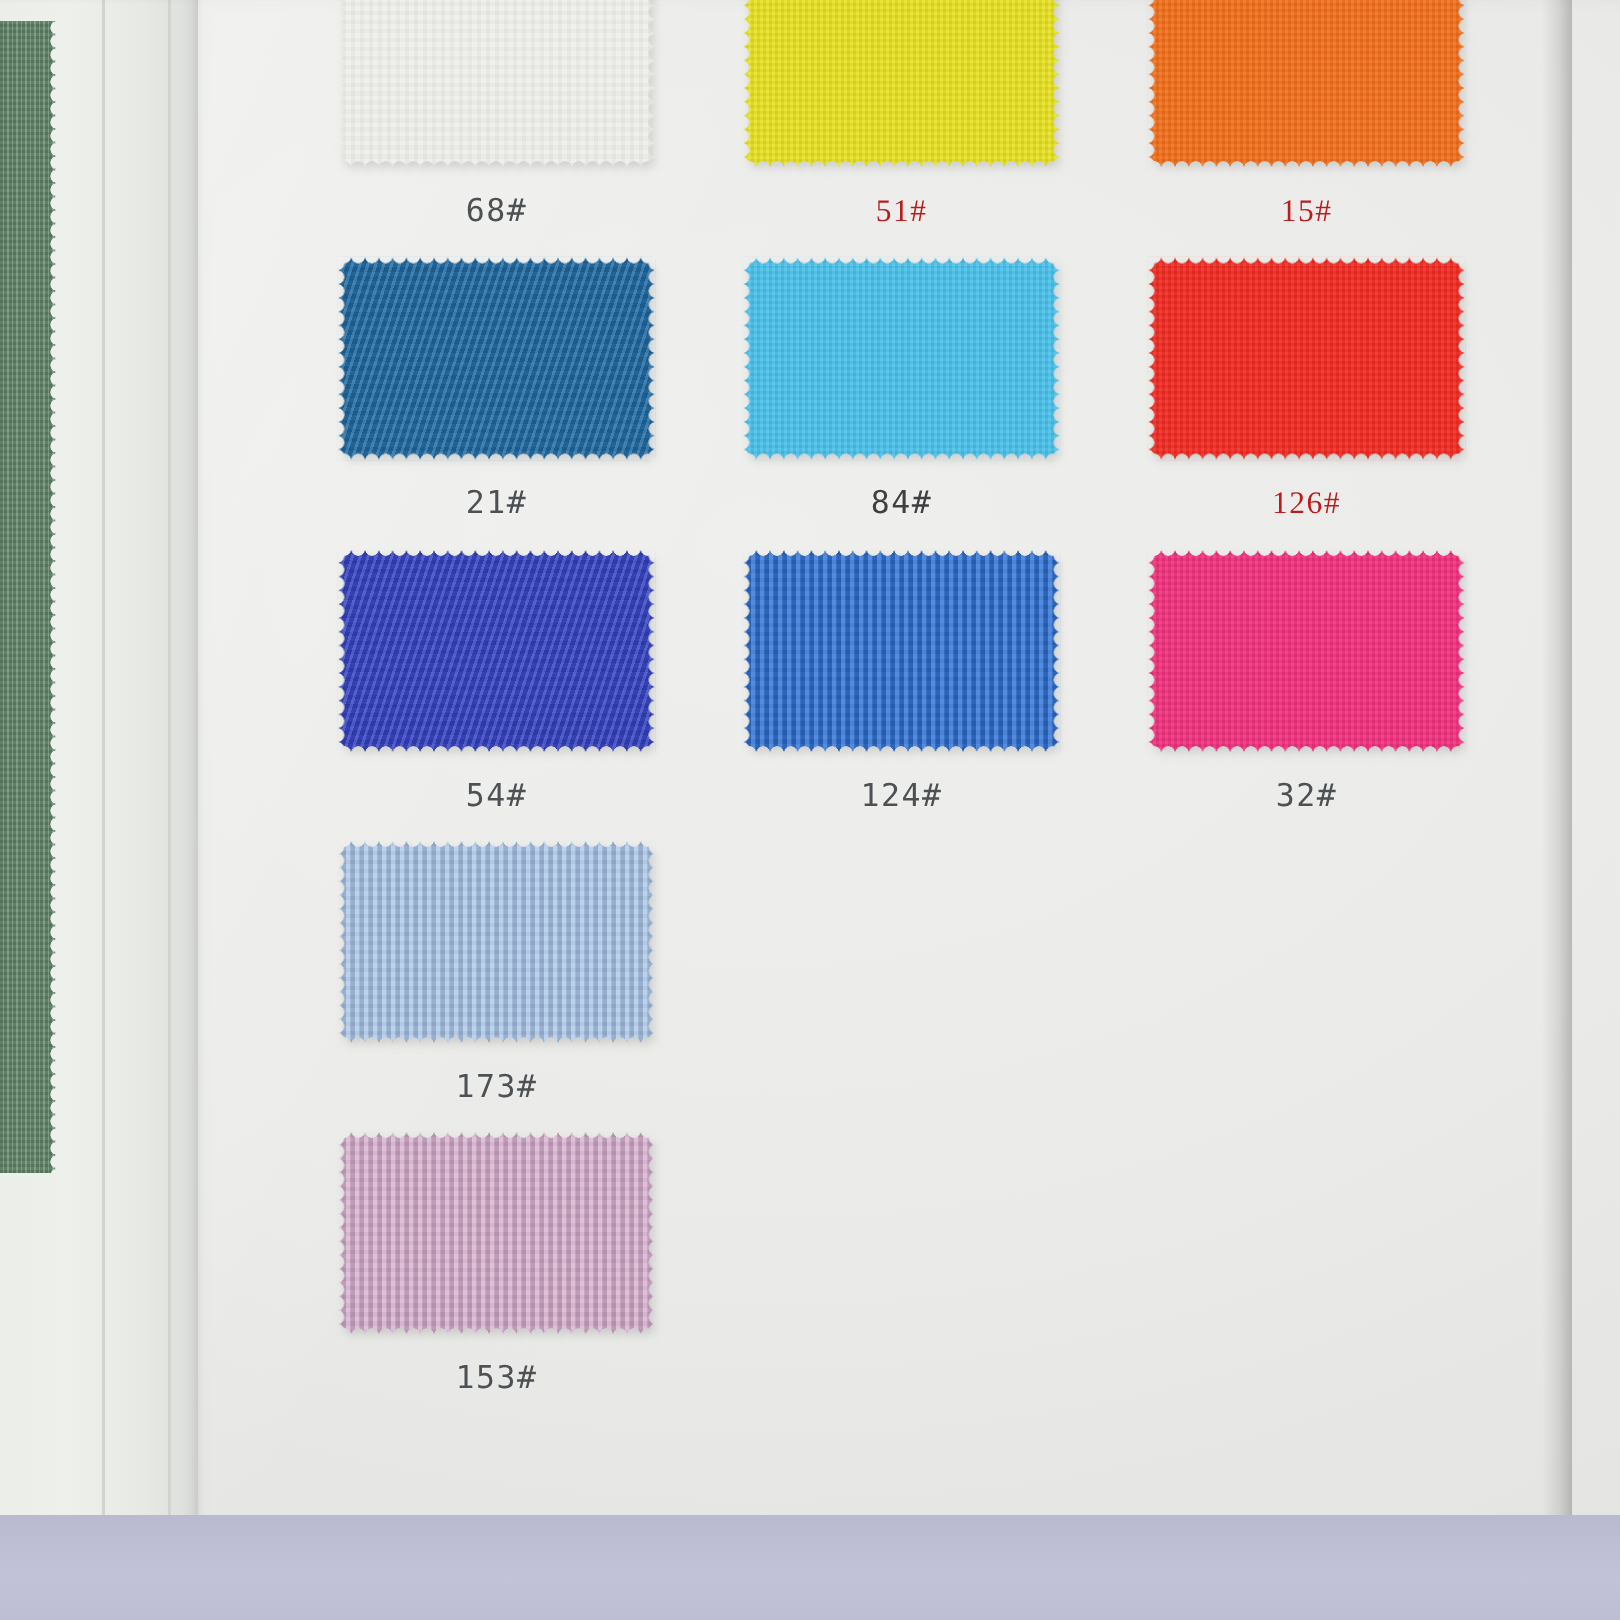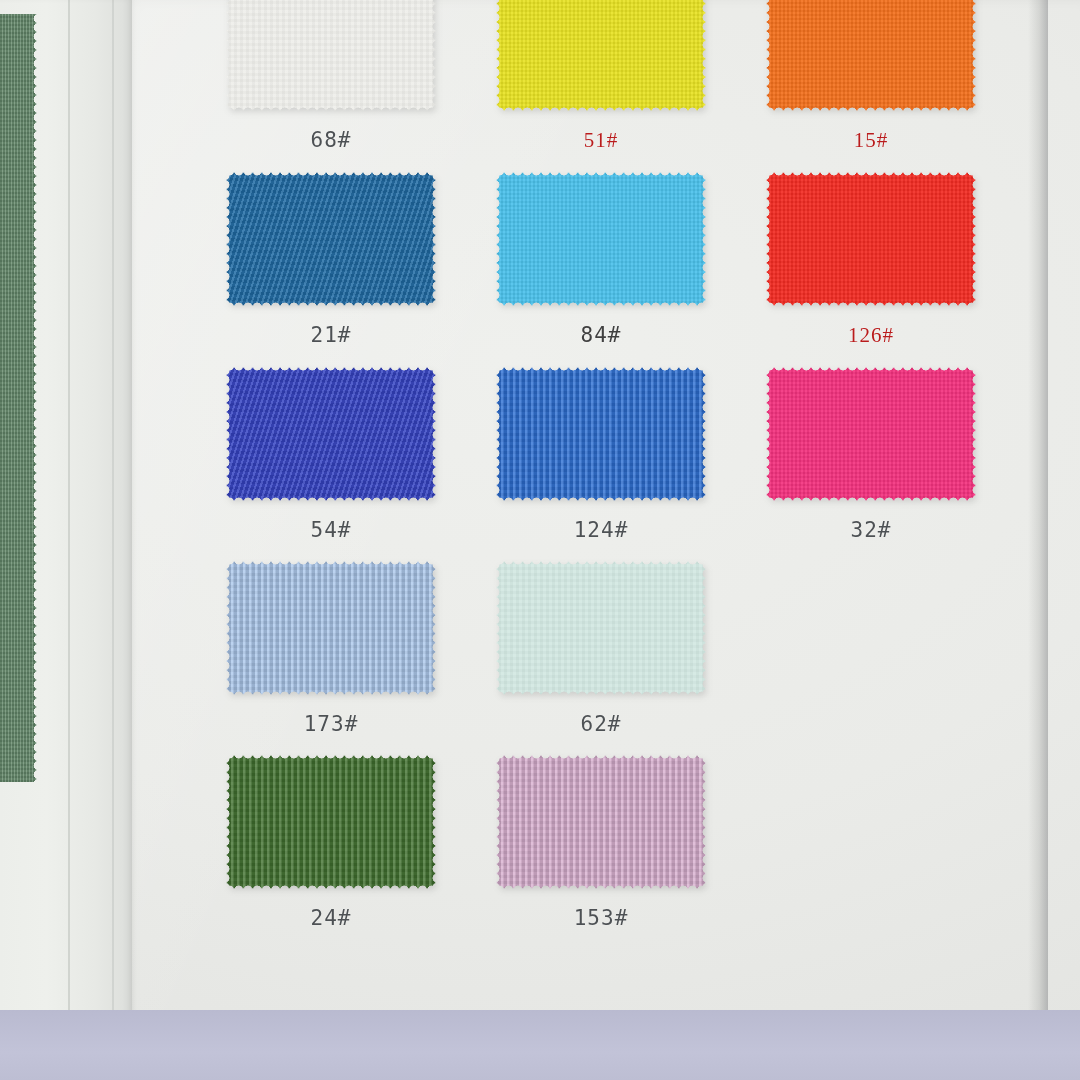--- a/index.html
+++ b/index.html
@@ -268,34 +268,22 @@
           <div class="label">32#</div>
         </div>
       </div>
       <div class="row">
         <div class="cell">
           <div class="swatch-wrap">
             <div class="swatch tex-rib" style="background-color: rgb(172, 200, 236);"></div>
           </div>
           <div class="label">173#</div>
         </div>
-        <div class="cell">
-          <div class="swatch-wrap">
-            <div class="swatch tex-soft" style="background-color: rgb(211, 232, 226);"></div>
-          </div>
-          <div class="label">62#</div>
-        </div>
-      </div>
-      <div class="row">
-        <div class="cell">
-          <div class="swatch-wrap">
-            <div class="swatch tex-rib" style="background-color: rgb(65, 114, 47);"></div>
-          </div>
-          <div class="label">24#</div>
-        </div>
+      </div>
+      <div class="row">
         <div class="cell">
           <div class="swatch-wrap">
             <div class="swatch tex-rib" style="background-color: rgb(217, 176, 208);"></div>
           </div>
           <div class="label">153#</div>
         </div>
       </div>
     </div>
 
   <div class="table-surface"></div>

